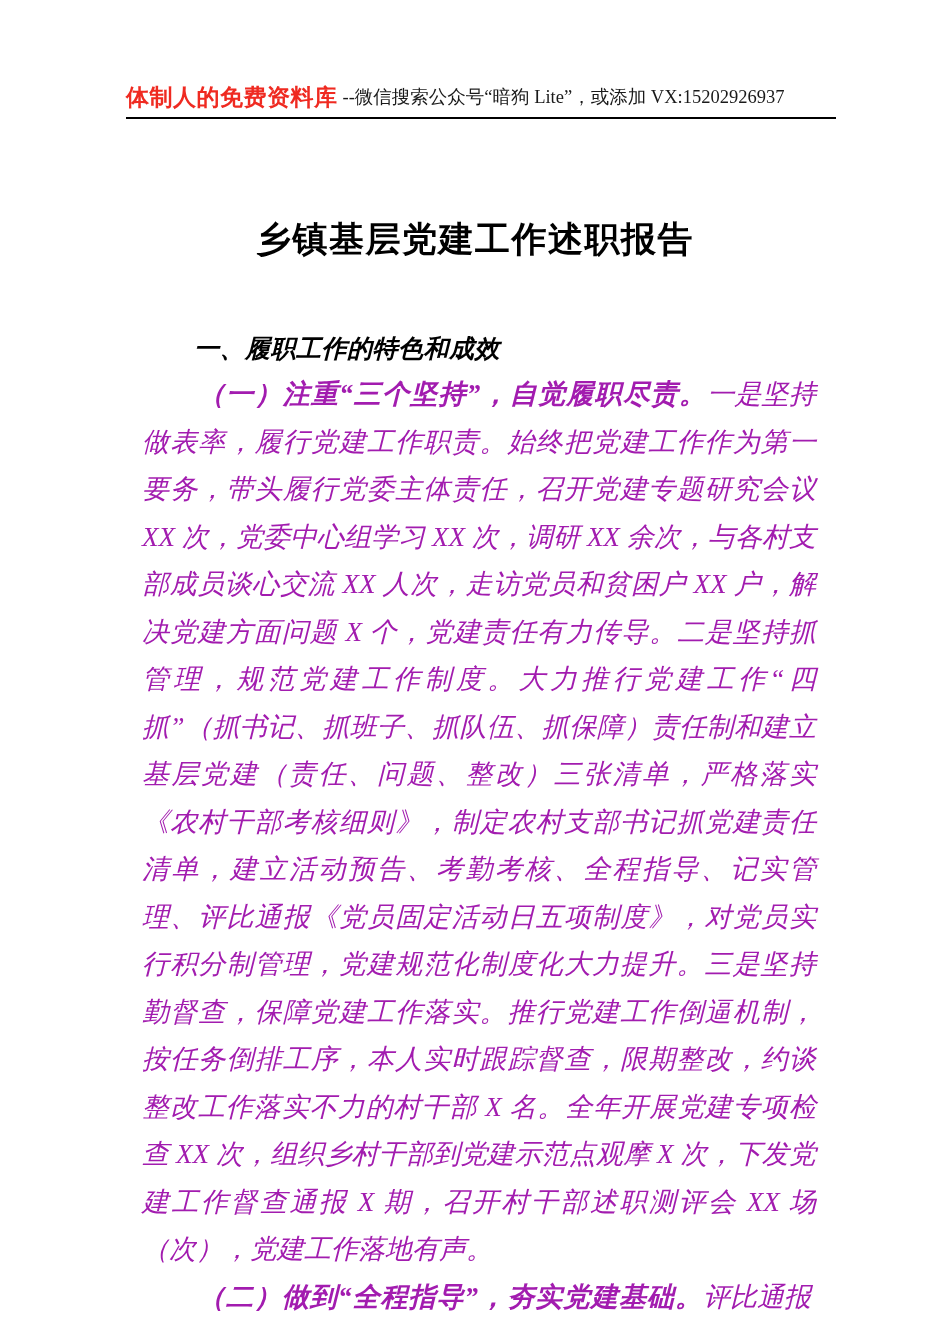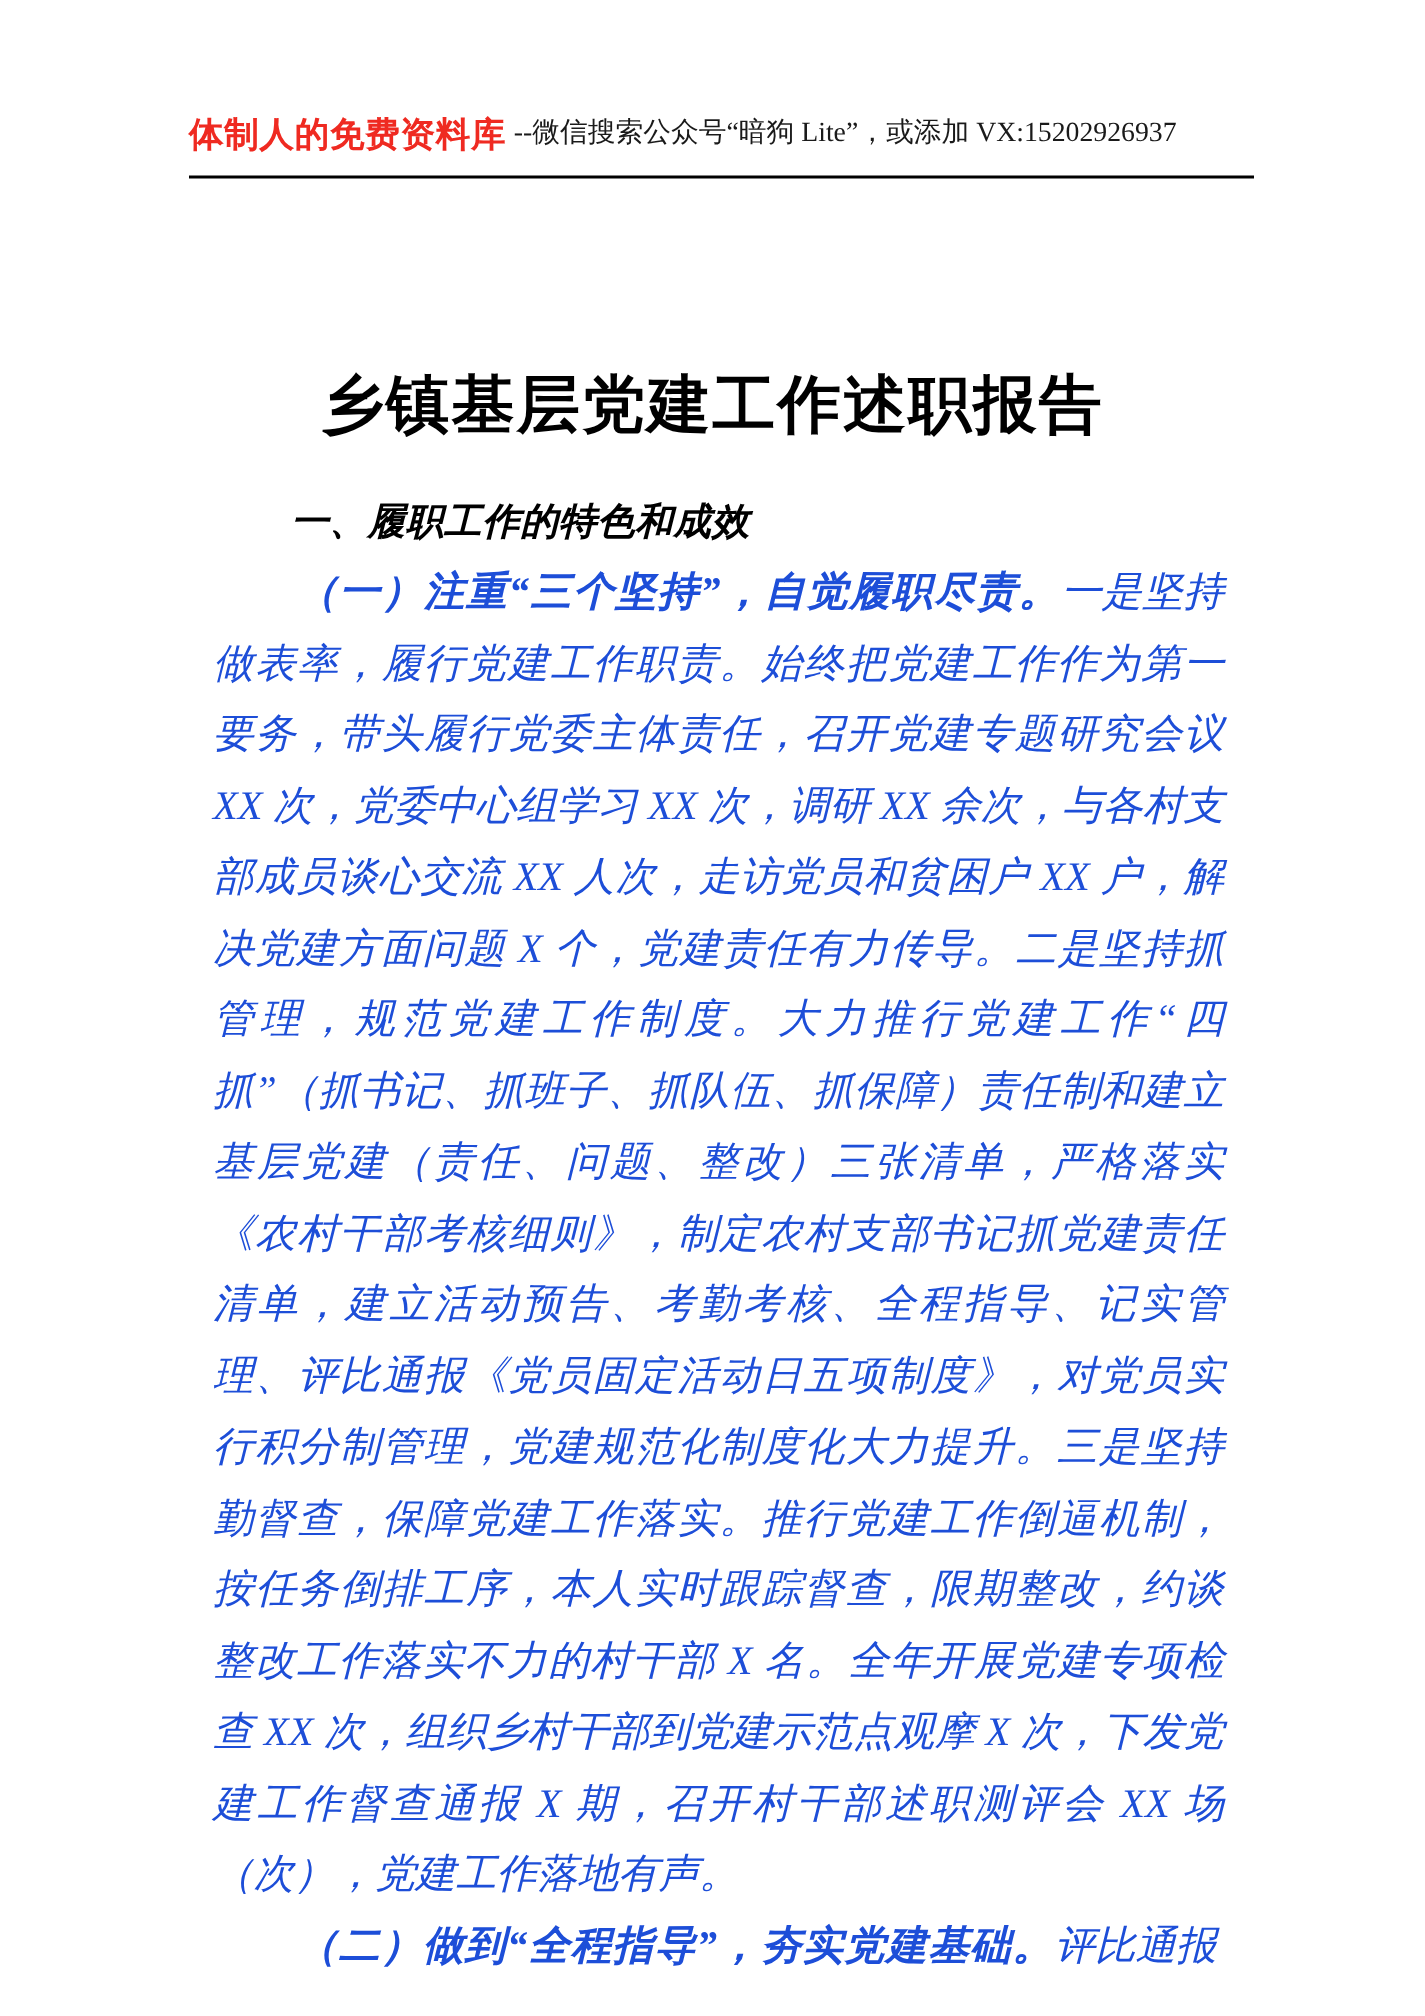--- a/index.html
+++ b/index.html
@@ -23,21 +23,21 @@
   }
 
   
   .promo-header {
     position: absolute;
     left: 126px;
     top: 76px;
     width: 712px;
     height: 42px;
     display: flex;
-    align-items: flex-start;
+    align-items: center;
     white-space: nowrap;
   }
   .promo-brand {
     color: #ef2a21;
     font-family: "Liberation Sans", "DejaVu Sans", sans-serif;
     font-weight: bold;
     font-size: 23px;
     line-height: 26px;
     letter-spacing: 0.5px;
   }
@@ -61,25 +61,24 @@
 
   
   .doc-title {
     position: absolute;
     left: 0;
     right: 0;
     top: 214px;
     text-align: center;
     font-family: "Liberation Sans", "DejaVu Sans", sans-serif;
     font-weight: bold;
-    font-size: 42px;
+    font-size: 35px;
     line-height: 50px;
     letter-spacing: 1.5px;
     color: #000;
-    margin-top: 31px;
   }
 
   
   .body-block {
     position: absolute;
     left: 142px;
     top: 326px;
     width: 674px;
     font-style: italic;
   }
@@ -97,21 +96,21 @@
   
   .para {
     font-family: "Liberation Serif", "DejaVu Serif", serif;
     font-size: 27px;
     line-height: 47.5px;
     text-align: justify;
     text-justify: inter-character;
     text-align-last: left;
     margin: 0;
     letter-spacing: 0px;
-    color: #1d4ed8;
+    color: #a21caf;
   }
   .para .lead {
     font-weight: bold;
     letter-spacing: 1px;
   }
   .indent2 { text-indent: 56px; }
 
   .para-p1 { margin-top: 1px; }
   .para-p2 { margin-top: 0px; }
 </style>

